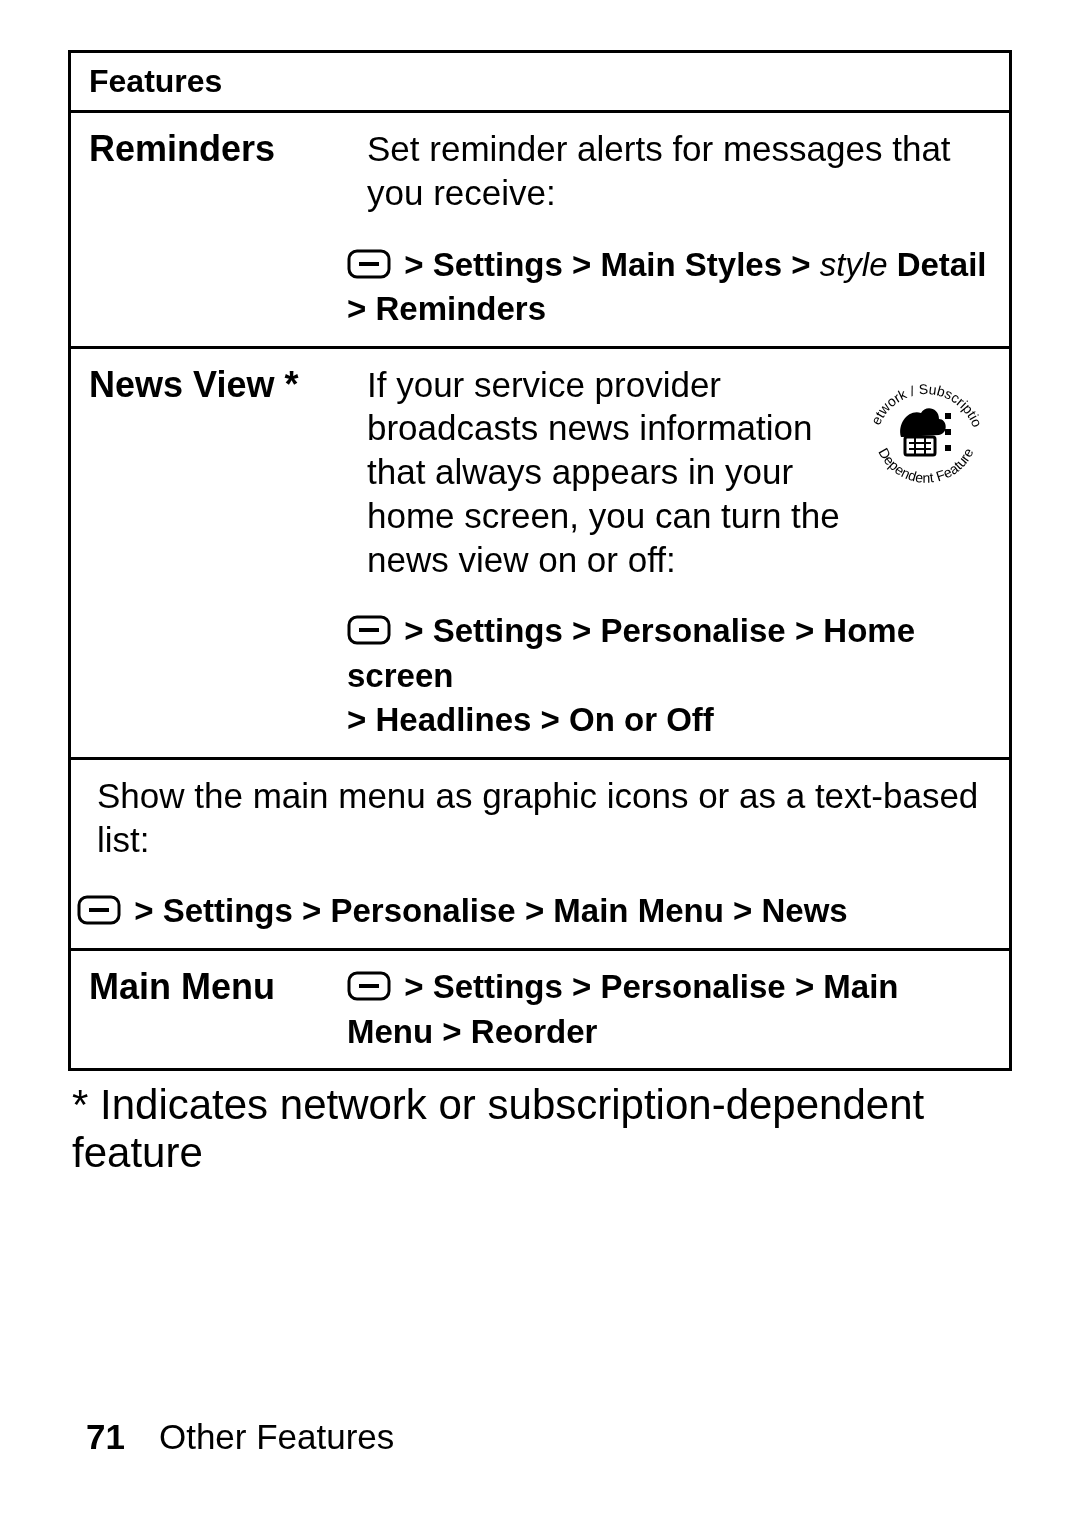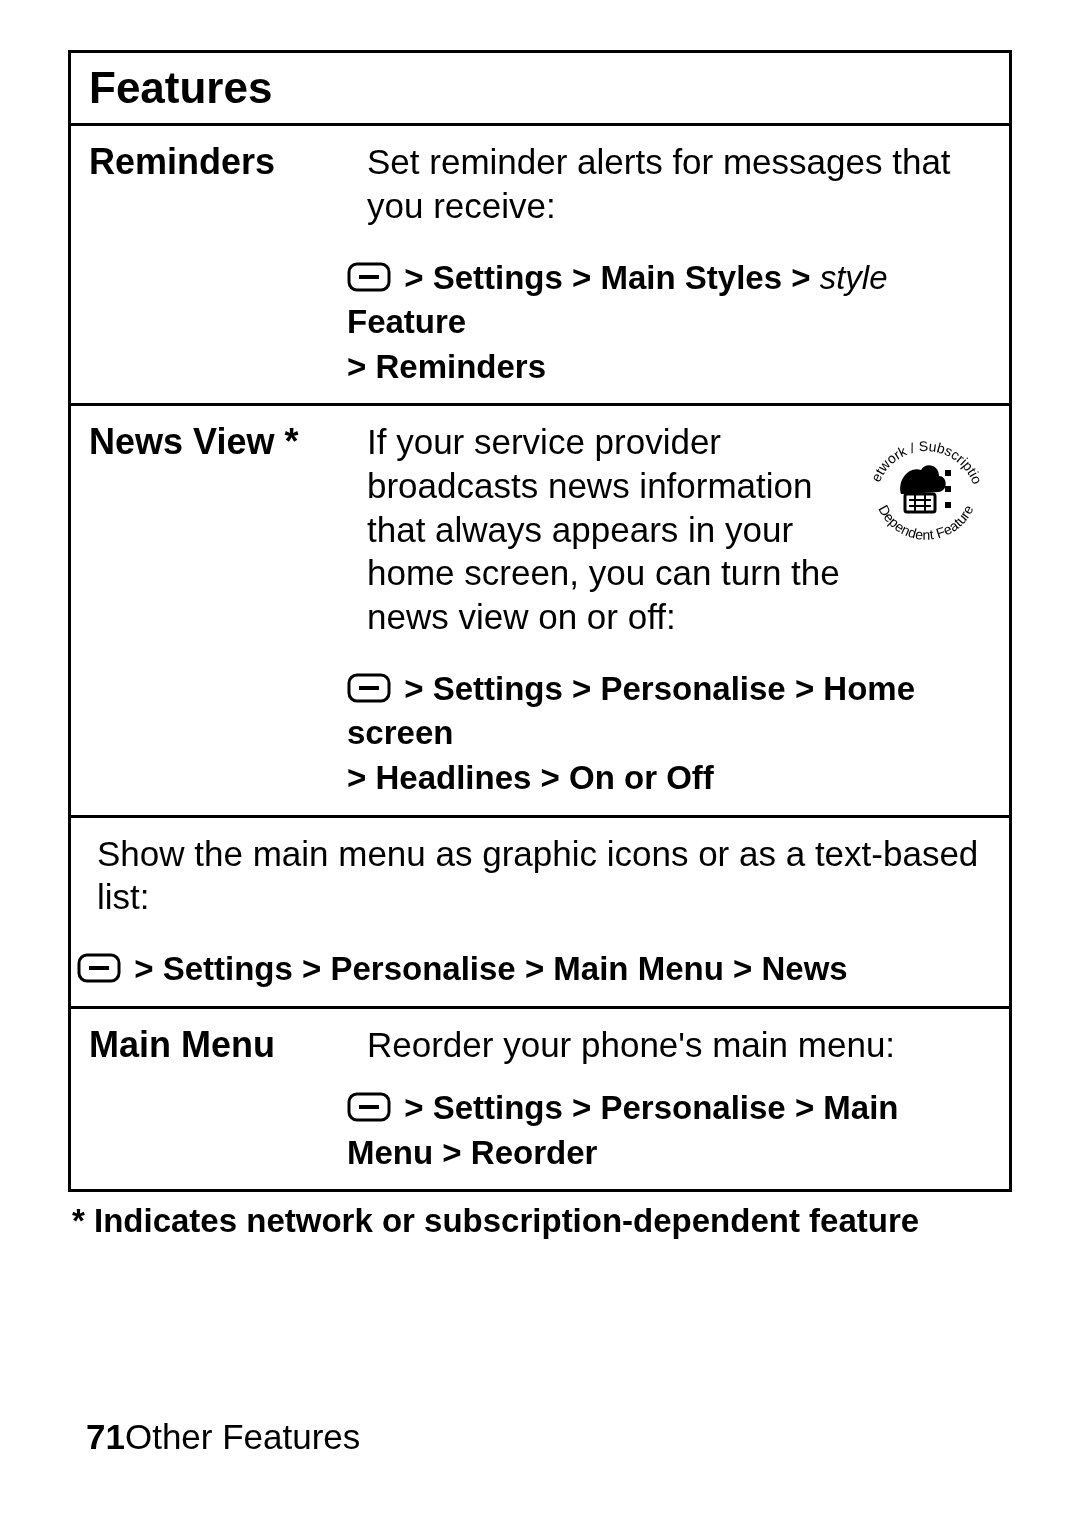--- a/index.html
+++ b/index.html
@@ -25,21 +25,21 @@
   .row {
     display: flex;
     border-bottom: 3px solid #000;
   }
   .row:last-child { border-bottom: none; }
   .header-row {
     border-bottom: 3px solid #000;
   }
   .header-cell {
     font-weight: 900;
-    font-size: 44px;
+    font-size: 32px;
     font-family: Arial, Helvetica, sans-serif;
     padding: 10px 18px 10px 18px;
     text-align: center;
   }
   .feature-name {
     width: 270px;
     flex: 0 0 270px;
     font-weight: 900;
     font-size: 36px;
     padding: 14px 10px 14px 18px;
@@ -78,35 +78,35 @@
     margin-right: 4px;
   }
   .menu-icon svg { display: block; }
   .nsdf-icon {
     float: right;
     width: 130px;
     height: 130px;
     margin: 4px 0 6px 14px;
   }
   .footnote {
-    font-size: 33px;
+    font-size: 42px;
     padding: 10px 0 0 4px;
     font-family: Arial, Helvetica, sans-serif;
-    font-weight: bold;
   }
   .footer {
     position: absolute;
     left: 86px;
     bottom: 64px;
     font-size: 35px;
     font-family: Arial, Helvetica, sans-serif;
   }
   .footer .pagenum {
     font-weight: 900;
     font-family: Arial, Helvetica, sans-serif;
+    margin-right: 34px;
   }
   .gtchar { font-family: Arial, Helvetica, sans-serif; font-weight:700; }
 </style>
 </head>
 <body>
 
 <div class="page">
 
   <div class="outer-box">
 
@@ -124,21 +124,21 @@
                 <rect x="2" y="2" width="40" height="26" rx="8" ry="8" fill="none" stroke="#000" stroke-width="3"></rect>
                 <line x1="12" y1="15" x2="32" y2="15" stroke="#000" stroke-width="4"></line>
               </svg>
           </span>
           <span class="gtchar">&gt;</span>
           <span>Settings</span>
           <span class="gtchar"> &gt; </span>
           <span>Main Styles</span>
           <span class="gtchar"> &gt; </span>
           <span class="italic">style</span>
-          <span> </span><span>Feature</span><br>
+          <span> </span><span>Detail</span><br>
           <span class="gtchar">&gt;</span>
           <span> </span><span>Reminders</span>
         </div>
       </div>
     </div>
 
     <div class="row">
       <div class="feature-name">News View *</div>
       <div class="feature-body">
         <div class="nsdf-icon">
@@ -208,21 +208,20 @@
           <span>Main Menu</span>
           <span class="gtchar"> &gt; </span>
           <span>News</span>
         </div>
       </div>
     </div>
 
     <div class="row" style="border-bottom:none;">
       <div class="feature-name">Main Menu</div>
       <div class="feature-body">
-        <div class="desc" style="margin-bottom:20px;">Reorder your phone's main menu:</div>
         <div class="path">
           <span class="menu-icon">
             <svg width="44" height="30" viewBox="0 0 44 30">
                 <rect x="2" y="2" width="40" height="26" rx="8" ry="8" fill="none" stroke="#000" stroke-width="3"></rect>
                 <line x1="12" y1="15" x2="32" y2="15" stroke="#000" stroke-width="4"></line>
               </svg>
           </span>
           <span class="gtchar">&gt;</span>
           <span>Settings</span>
           <span class="gtchar"> &gt; </span>

